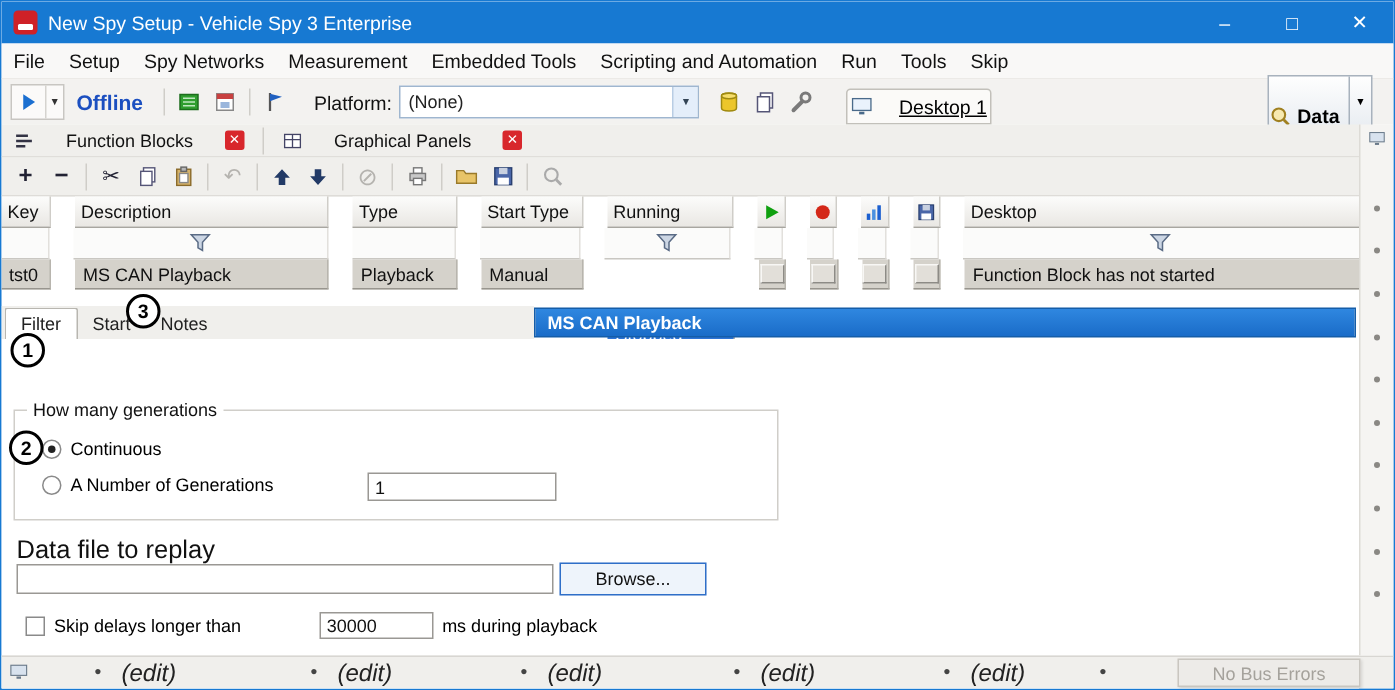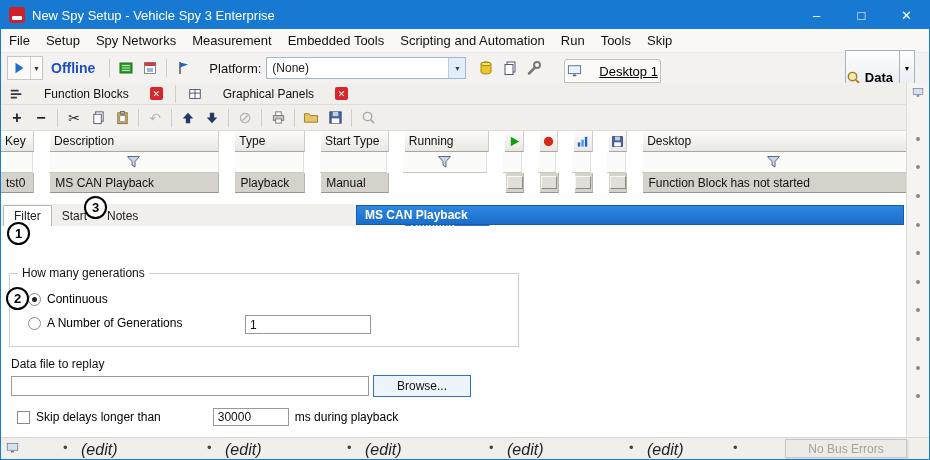--- a/index.html
+++ b/index.html
@@ -99,21 +99,21 @@
               border:1px solid #d0cec9; }
   .groupbox-label { position:absolute; top:-8px; left:8px; background:#fff; padding:0 4px;
                     font-size:12px; color:#111; }
   .radio-row { position:absolute; left:18px; display:flex; align-items:center; gap:6px; font-size:12px; }
   .radio { width:13px; height:13px; border:1px solid #8a8a8a; border-radius:50%; background:#fff;
            position:relative; }
   .radio.checked::after { content:""; position:absolute; left:3px; top:3px; width:5px; height:5px;
            border-radius:50%; background:#222; }
   .tinput { border:1px solid #9a98, solid; border:1px solid #9a9894; background:#fff; font-size:12px;
             padding:1px 4px; font-family:"Liberation Sans","DejaVu Sans",sans-serif; color:#111; }
-  .file-label { position:absolute; left:10px; top:131px; font-size:12px; color:#111; }
+  .file-label { position:absolute; left:10px; top:131px; font-size:17px; color:#111; }
   .browse-btn { position:absolute; left:372px; top:149px; width:98px; height:22px;
                 background:#eef4fb; border:1px solid #2f6fc8; font-size:12px; color:#111;
                 display:flex; align-items:center; justify-content:center; }
   .skip-row { position:absolute; left:16px; top:182px; display:flex; align-items:center; gap:6px;
               font-size:12px; }
   .checkbox { width:13px; height:13px; border:1px solid #8a8a8a; background:#fff; }
 
   
   .statusbar { position:absolute; left:0; top:436px; width:928px; height:22px; background:#f0efec;
                border-top:1px solid #d8d6d2; }

